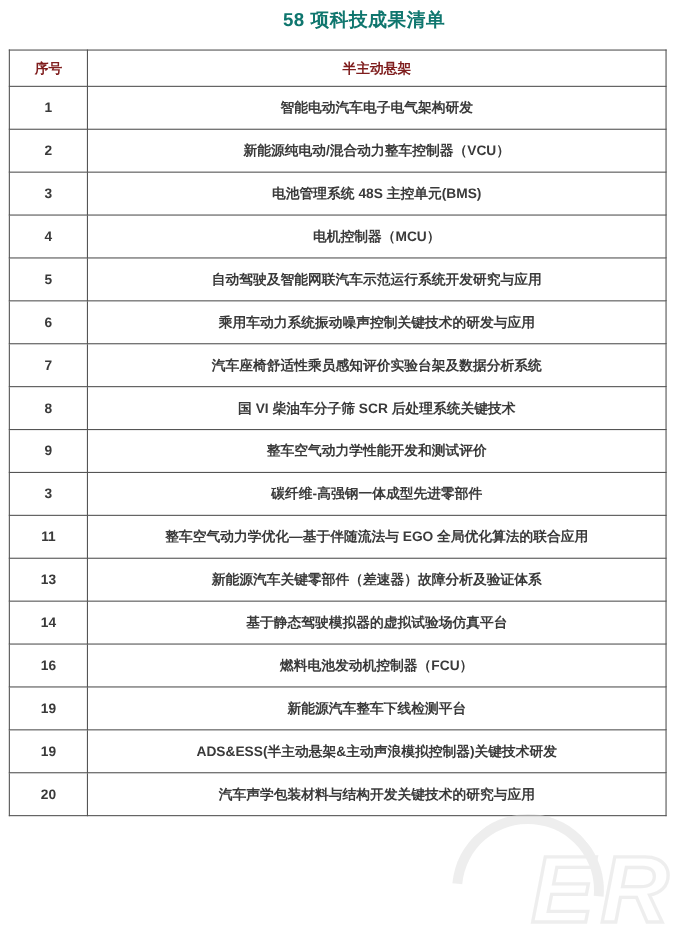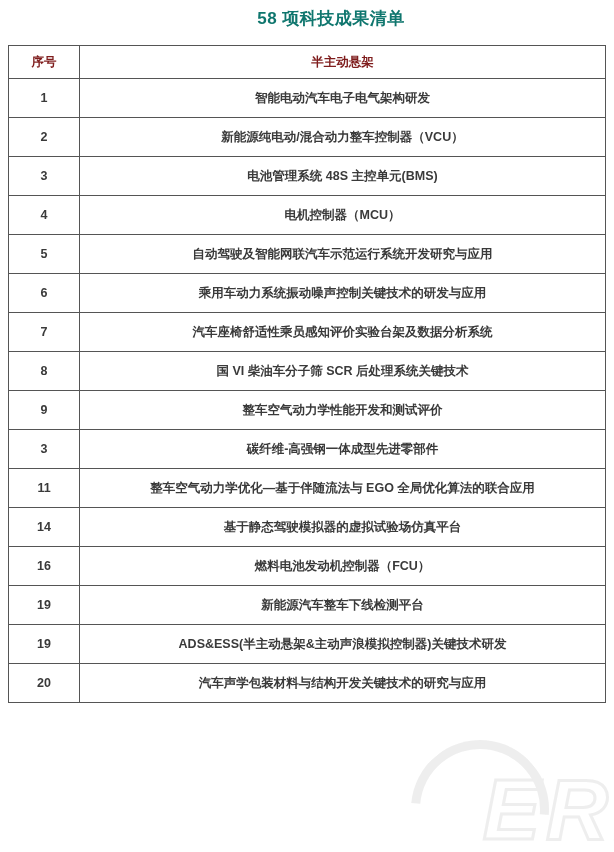--- a/index.html
+++ b/index.html
@@ -145,20 +145,24 @@
         </tr>
         <tr>
           <td>3</td>
           <td>碳纤维-高强钢一体成型先进零部件</td>
         </tr>
         <tr>
           <td>11</td>
           <td>整车空气动力学优化—基于伴随流法与 EGO 全局优化算法的联合应用</td>
         </tr>
         <tr>
+          <td>13</td>
+          <td>新能源汽车关键零部件（差速器）故障分析及验证体系</td>
+        </tr>
+        <tr>
           <td>14</td>
           <td>基于静态驾驶模拟器的虚拟试验场仿真平台</td>
         </tr>
         <tr>
           <td>16</td>
           <td>燃料电池发动机控制器（FCU）</td>
         </tr>
         <tr>
           <td>19</td>
           <td>新能源汽车整车下线检测平台</td>

